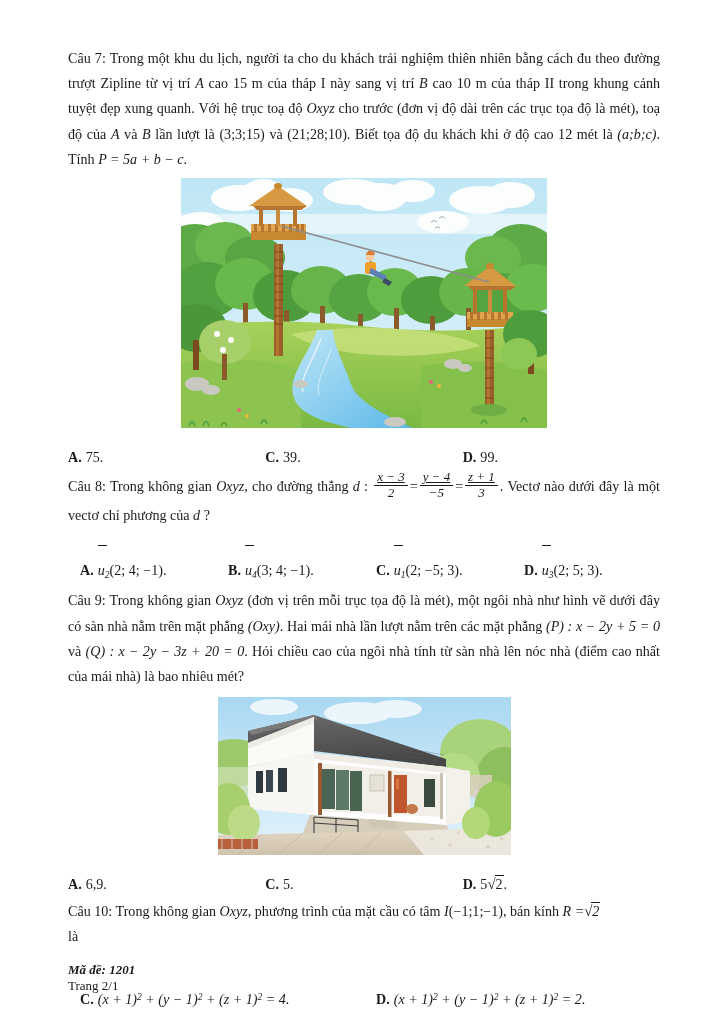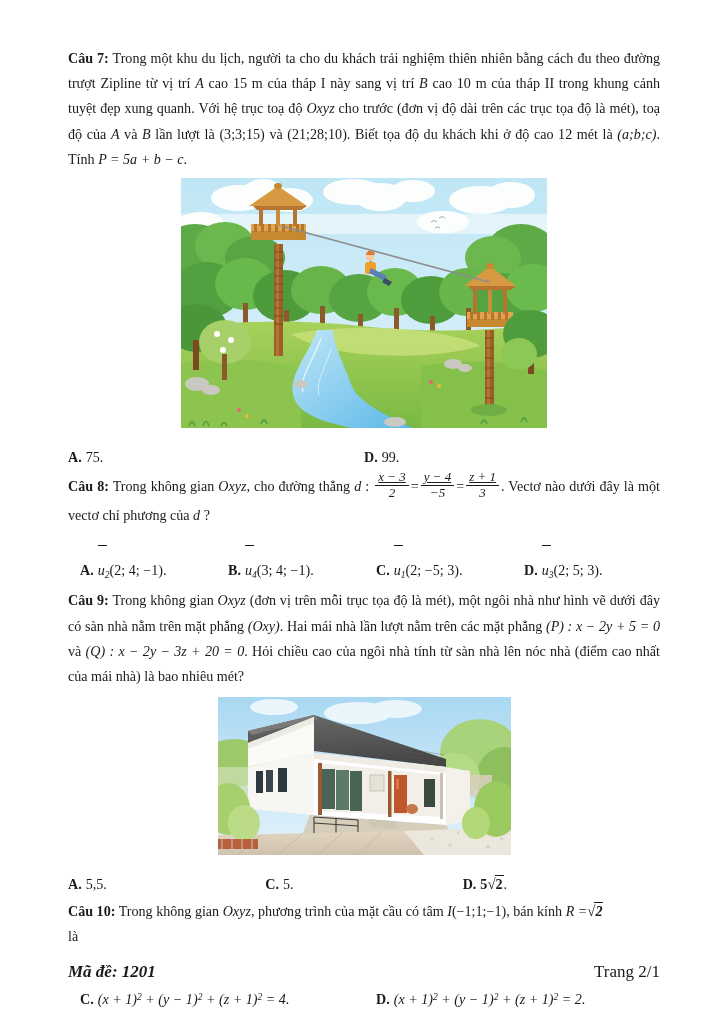--- a/index.html
+++ b/index.html
@@ -28,40 +28,40 @@
     top: 46px;
     width: 592px;
   }
   .qblock { margin-bottom: 2px; }
   .qtext {
     font-size: 14.1px;
     line-height: 25.2px;
     text-align: justify;
     text-justify: inter-word;
   }
-  .qlabel { font-weight: bold; }
+  .qlabel { font-weight: normal; }
   .mathit { font-style: italic; font-family: "Liberation Serif", serif; }
   .nowrap { white-space: nowrap; }
 
   
   .frac {
     display: inline-block;
     vertical-align: middle;
     text-align: center;
     font-size: 0.92em;
     line-height: 1.14;
     margin: 0 2px;
     position: relative;
     top: -0.15em;
   }
   .frac .num { display: block; padding: 0 3px; text-decoration: underline; }
   .frac .den { display: block; border-top: 1px solid #1a1a1a; padding: 0 3px; }
 
   
-  .sqrt { display: inline-block; white-space: nowrap; font-weight: bold; }
+  .sqrt { display: inline-block; white-space: nowrap; }
   .sqrt > .rad { font-size: 1.05em; }
   .sqrt > .rnd {
     border-top: 1px solid #1a1a1a;
     padding: 0 1px 0 1px;
     margin-left: -1px;
   }
 
   
   .vec { display: inline-block; position: relative; padding-top: 13px; }
   .vec > .vbar {
@@ -107,21 +107,22 @@
   }
 
   
   .footer {
     position: absolute;
     left: 68px;
     top: 962px;
     width: 592px;
     display: flex;
     justify-content: space-between;
-    font-size: 17px;
+    font-size: 13px;
+    flex-direction: column;
   }
   .footer .left { font-style: italic; font-weight: bold; }
   .footer .right { font-family: "Liberation Serif", serif; }
 </style>
 </head>
 <body>
 
 <div class="page">
 
   <div class="content">
@@ -332,20 +333,23 @@
               <path d="M254,50 q2.5,-2.5 5,0"></path>
           </g>
         </svg>
       </div>
 
       <div class="answers">
         <div class="opt">
           <span class="optkey">A.</span><span>75.</span>
         </div>
         <div class="opt">
+          <span class="optkey">C.</span><span>39.</span>
+        </div>
+        <div class="opt">
           <span class="optkey">D.</span><span>99.</span>
         </div>
       </div>
     </div>
 
     <div class="qblock">
       <div class="qtext">
         <span class="qlabel">Câu 8:</span>
         <span>Trong không gian </span><span class="mathit">Oxyz</span><span>, cho đường thẳng </span><span class="mathit">d</span><span> : </span><span class="frac"><span class="num mathit">x − 3</span><span class="den mathit">2</span></span><span>=</span><span class="frac"><span class="num mathit">y − 4</span><span class="den mathit">−5</span></span><span>=</span><span class="frac"><span class="num mathit">z + 1</span><span class="den mathit">3</span></span><span>. Vectơ nào dưới đây là một vectơ chỉ phương của </span><span class="mathit">d</span><span> ?</span>
       </div>
@@ -493,21 +497,21 @@
             <ellipse cx="278" cy="112" rx="22" ry="28" fill="#9ac95f"></ellipse>
             <ellipse cx="258" cy="126" rx="14" ry="16" fill="#b2d878"></ellipse>
           </g>
 
           <ellipse cx="194" cy="112" rx="6" ry="5" fill="#c4794a"></ellipse>
         </svg>
       </div>
 
       <div class="answers">
         <div class="opt">
-          <span class="optkey">A.</span><span>5,5.</span>
+          <span class="optkey">A.</span><span>6,9.</span>
         </div>
         <div class="opt">
           <span class="optkey">C.</span><span>5.</span>
         </div>
         <div class="opt">
           <span class="optkey">D.</span><span class="sqrt"><span>5</span><span class="rad">√</span><span class="rnd">2</span></span><span>.</span>
         </div>
       </div>
     </div>
 

